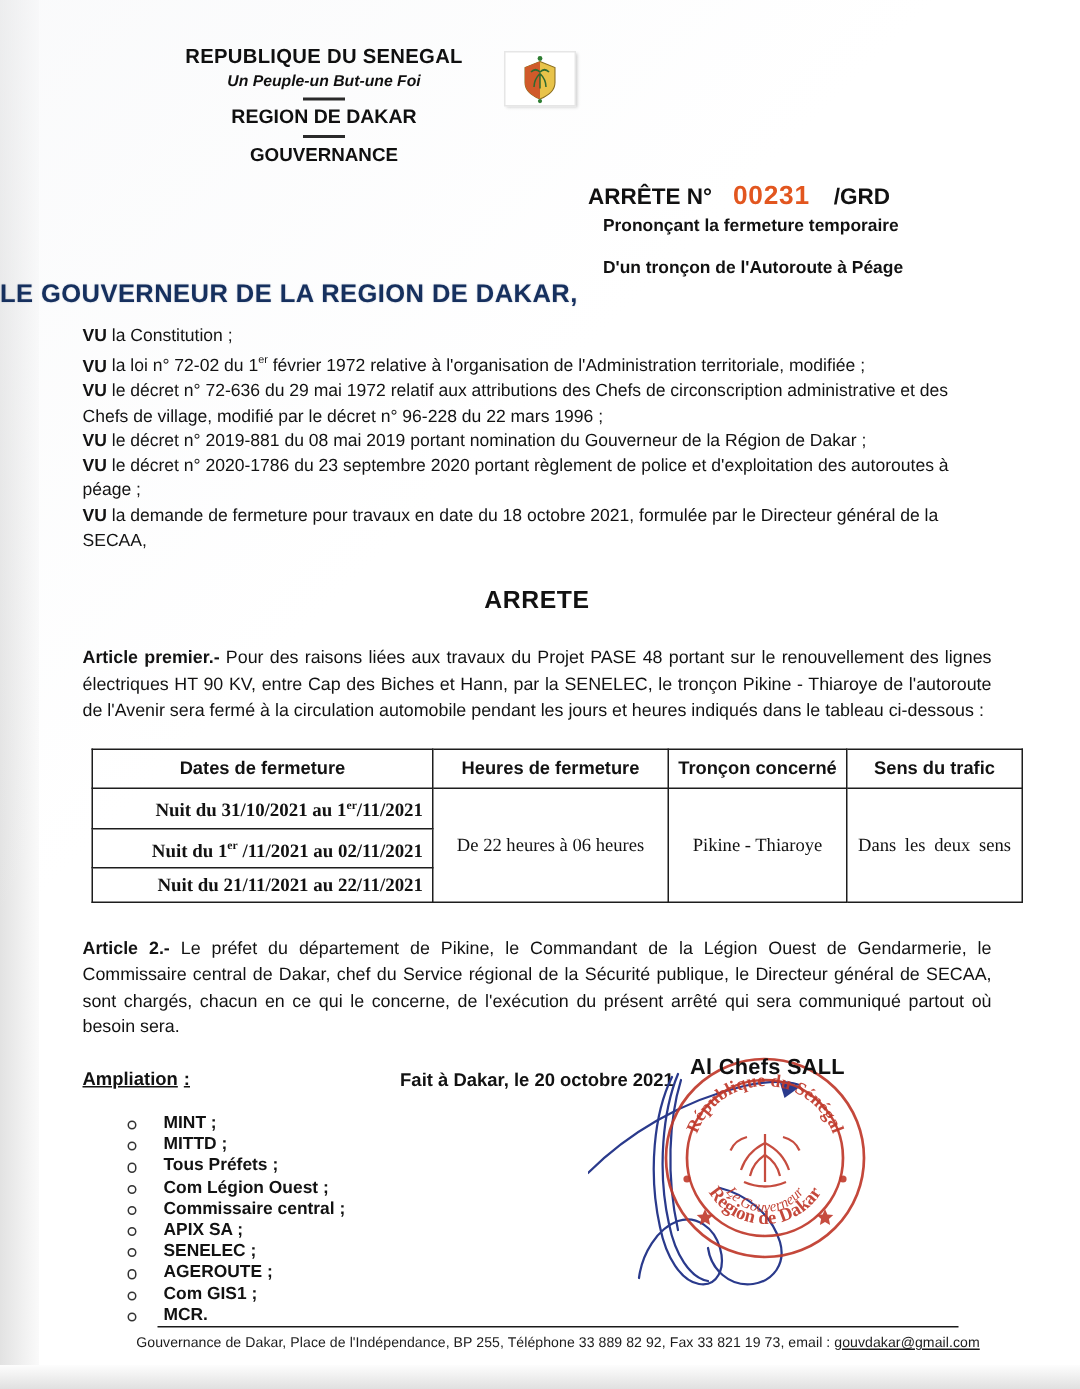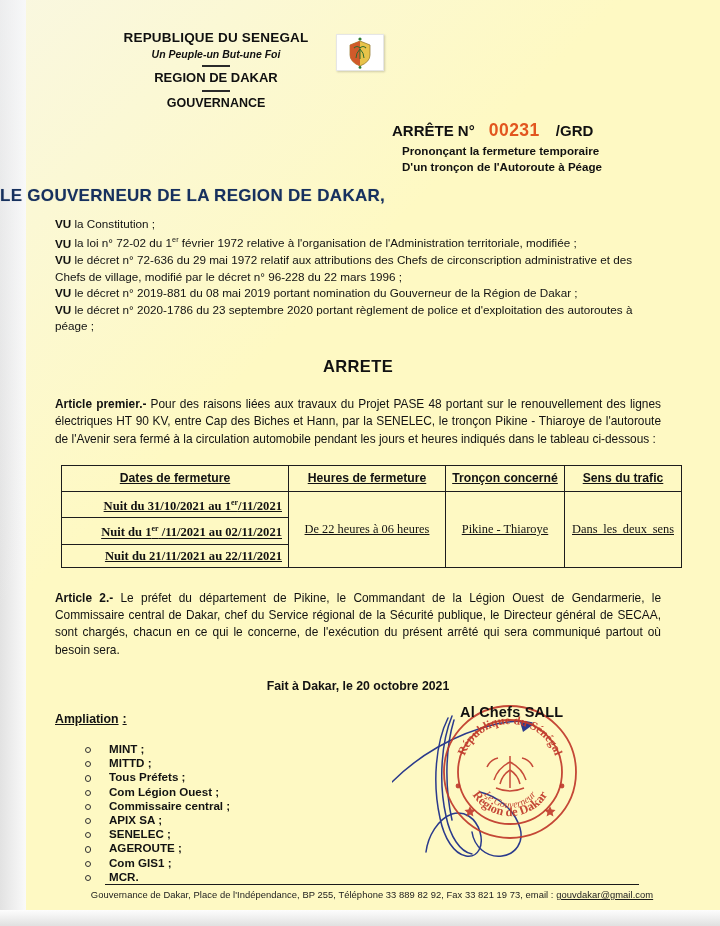--- a/index.html
+++ b/index.html
@@ -11,21 +11,21 @@
     width: 720px;
     height: 926px;
     overflow: hidden;
     font-family: "Liberation Sans", sans-serif;
     -webkit-font-smoothing: antialiased;
   }
   #page {
     position: relative;
     width: 720px;
     height: 926px;
-    background: #fef9c3;
+    background: #ffffff;
     overflow: hidden;
   }
   
   .scan-edge-left {
     position: absolute;
     left: 0; top: 0;
     width: 26px; height: 926px;
     background: linear-gradient(to right,#e2e2e2 0%,#ededed 45%,#fafafa 100%);
     pointer-events: none;
   }
@@ -177,21 +177,20 @@
   }
   table.closure {
     border-collapse: collapse;
     width: 584px;
     table-layout: fixed;
   }
   table.closure th, table.closure td {
     border: 1.2px solid #1d1d1d;
     padding: 3px 6px;
     vertical-align: middle;
-    text-decoration: underline;
   }
   table.closure th {
     font-family: "Liberation Sans", sans-serif;
     font-size: 12.2px;
     font-weight: bold;
     text-align: center;
     line-height: 15px;
     padding: 5px 4px;
   }
   td.date-cell {
@@ -342,32 +341,33 @@
         <circle cx="23" cy="32.4" r="1.4" fill="#2e7d32"></circle>
       </svg>
     </div>
   </div>
 
   <div class="arrete-no">
     <div class="arrete-no-line1">
       <span>ARRÊTE N°</span><span class="num">00231</span><span class="grd">/GRD</span>
     </div>
     <div class="arrete-sub">Prononçant la fermeture temporaire</div>
-    <div class="arrete-sub" style="margin-top:0">D'un tronçon de l'Autoroute à Péage</div>
+    <div class="arrete-sub" style="margin-top:12px">D'un tronçon de l'Autoroute à Péage</div>
   </div>
 
   <div class="gov-title">LE GOUVERNEUR DE LA REGION DE DAKAR,</div>
 
   <div class="body-area">
 
     <div class="vu-line"><b>VU</b><span> la Constitution ;</span></div>
     <div class="vu-line"><b>VU</b><span> la loi n° 72-02 du 1<sup class="er">er</sup> février 1972 relative à l'organisation de l'Administration territoriale, modifiée ;</span></div>
     <div class="vu-line"><b>VU</b><span> le décret n° 72-636 du 29 mai 1972 relatif aux attributions des Chefs de circonscription administrative et des Chefs de village, modifié par le décret n° 96-228 du 22 mars 1996 ;</span></div>
     <div class="vu-line"><b>VU</b><span> le décret n° 2019-881 du 08 mai 2019 portant nomination du Gouverneur de la Région de Dakar ;</span></div>
     <div class="vu-line"><b>VU</b><span> le décret n° 2020-1786 du 23 septembre 2020 portant règlement de police et d'exploitation des autoroutes à péage ;</span></div>
+    <div class="vu-line"><b>VU</b><span> la demande de fermeture pour travaux en date du 18 octobre 2021, formulée par le Directeur général de la SECAA,</span></div>
 
     <div class="arrete-word">ARRETE</div>
 
     <div class="article"><b>Article premier.-</b><span> Pour des raisons liées aux travaux du Projet PASE 48 portant sur le renouvellement des lignes électriques HT 90 KV, entre Cap des Biches et Hann, par la SENELEC, le tronçon Pikine - Thiaroye de l'autoroute de l'Avenir sera fermé à la circulation automobile pendant les jours et heures indiqués dans le tableau ci-dessous :</span></div>
 
     <div class="tbl-wrap">
       <table class="closure">
         <thead>
           <tr>
             <th class="col-dates">Dates de fermeture</th>

